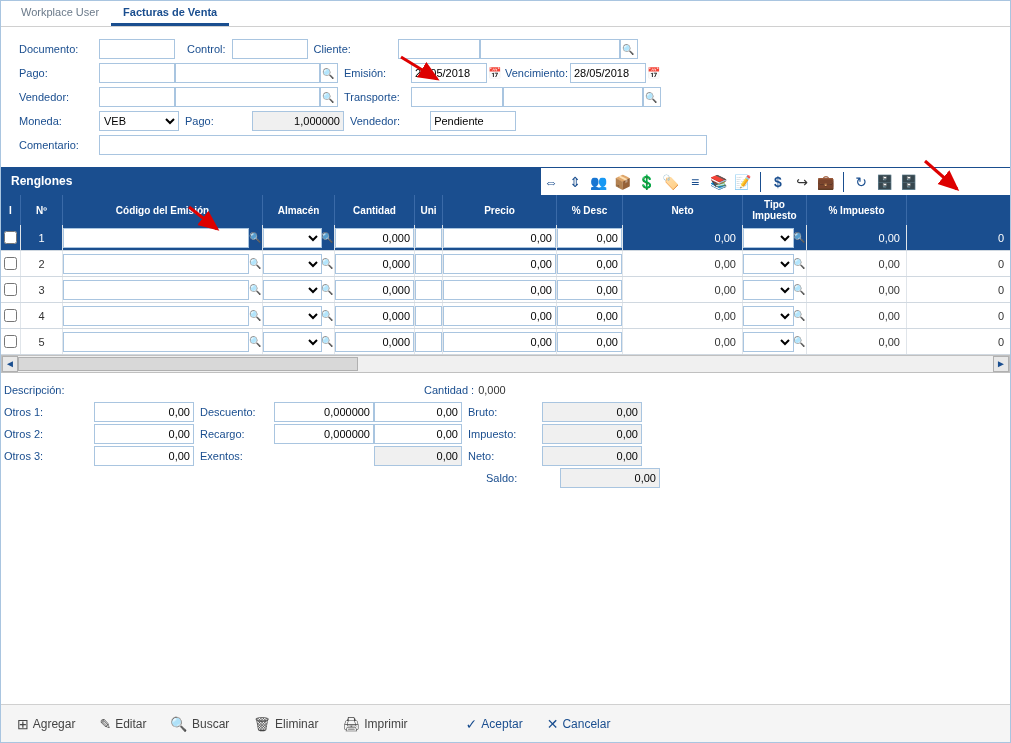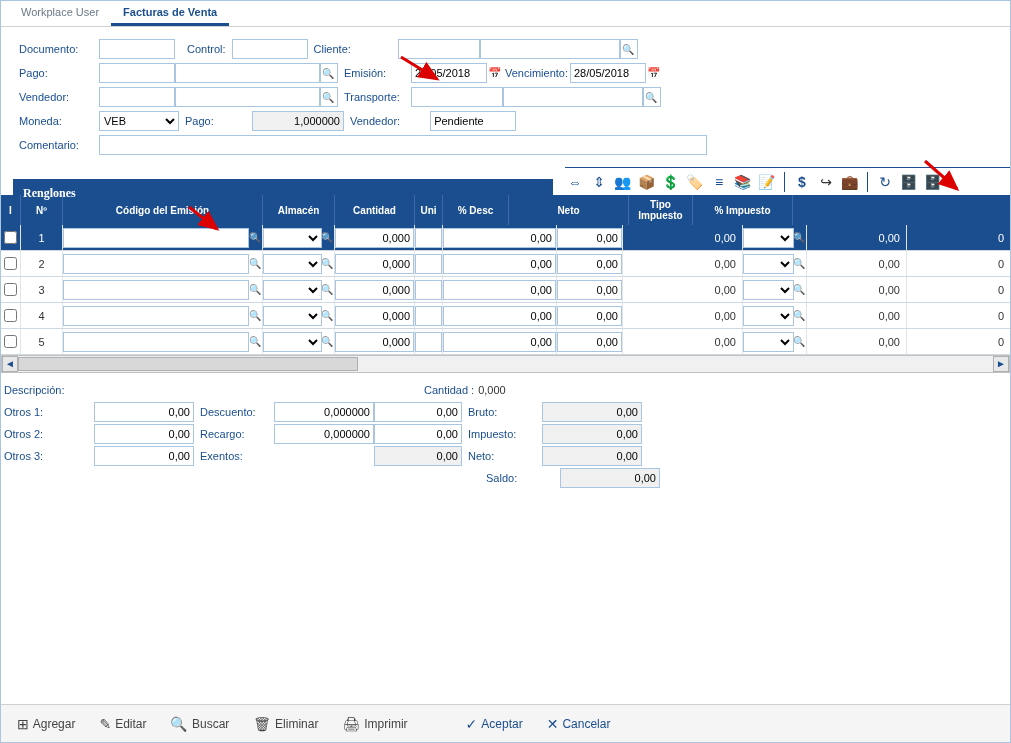--- a/index.html
+++ b/index.html
@@ -106,21 +106,21 @@
       <span class="lbl-r" style="width:auto;padding:0 6px">Vendedor:</span>
       <input class="inp" style="width: 86px; margin-left: 24px;" readonly="" value="Pendiente">
     </div>
     <div class="form-row">
       <span class="lbl">Comentario:</span>
       <input class="inp" style="width: 608px;">
     </div>
   </div>
 
   <div style="display:flex;align-items:stretch;height:28px;">
-    <div class="reng-bar" style="flex:0 0 540px;margin:12px;font-family:Liberation Serif, serif;">
+    <div class="reng-bar" style="flex:0 0 540px;margin:0;">
       <span class="reng-title">Renglones</span>
     </div>
     <div class="tb-icons" style="flex:1;">
       <span class="tb-icon" style="color:#1a4e8f">⇔</span>
       <span class="tb-icon" style="color:#1a4e8f">⇕</span>
       <span class="tb-icon" style="color:#1a4e8f">👥</span>
       <span class="tb-icon" style="color:#c96a00">📦</span>
       <span class="tb-icon" style="color:#2a8a2a">💲</span>
       <span class="tb-icon" style="color:#c05020">🏷️</span>
       <span class="tb-icon" style="color:#1a4e8f">≡</span>
@@ -137,20 +137,21 @@
     </div>
   </div>
 
   <div class="grid-hdr">
     <div class="gh" style="width:20px">I</div>
     <div class="gh" style="width:42px">Nº</div>
     <div class="gh" style="width:200px">Código del Emisión</div>
     <div class="gh" style="width:72px">Almacén</div>
     <div class="gh" style="width:80px">Cantidad</div>
     <div class="gh" style="width:28px">Uni</div>
+    <div class="gh" style="width:114px">Precio</div>
     <div class="gh" style="width:66px">% Desc</div>
     <div class="gh" style="width:120px">Neto</div>
     <div class="gh" style="width:64px">Tipo Impuesto</div>
     <div class="gh" style="width:100px">% Impuesto</div>
   </div>
 
   <div id="grid-body">
       <div class="grid-row sel-row">
         <div class="gc" style="width:20px;justify-content:center">
           <input type="checkbox" class="gc-chk" style="">

